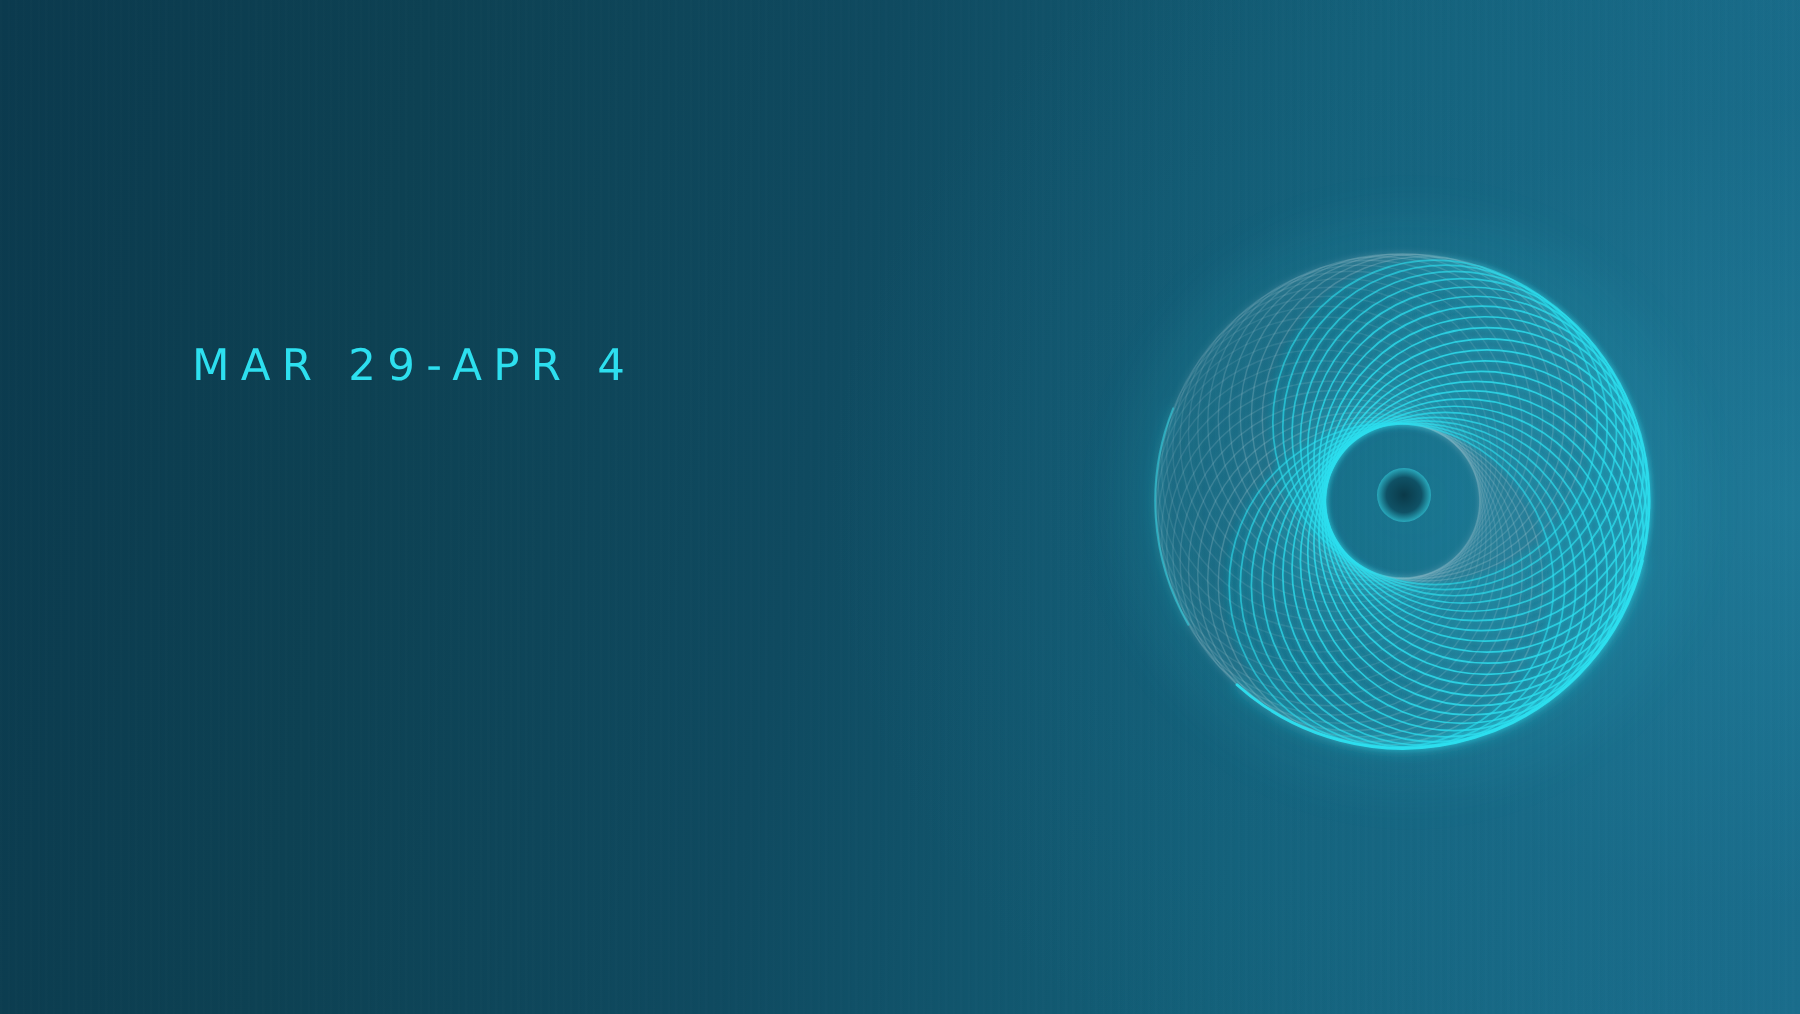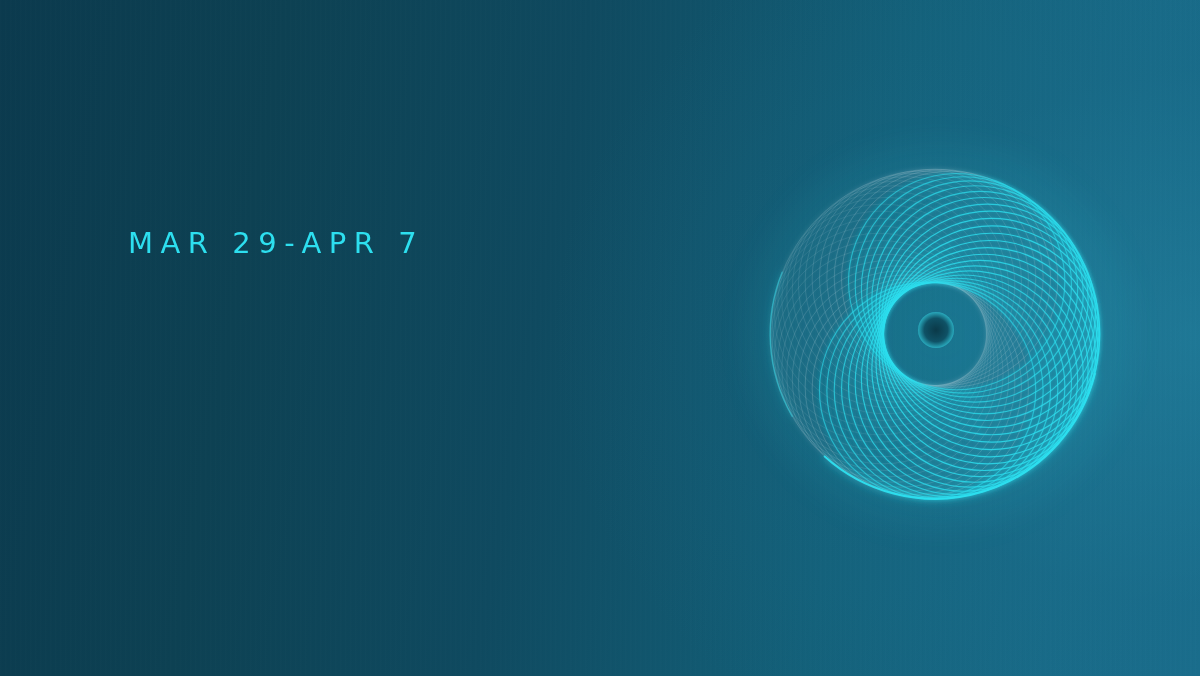--- a/index.html
+++ b/index.html
@@ -208,16 +208,16 @@
       <g id="spiro-rim" filter="url(#hardglow)">
           <path d="M 394.95 278.88 A 164.85 164.85 0 0 1 124.69 361.51" fill="none" stroke="#2ddfef" stroke-opacity="0.95" stroke-width="1.9" stroke-linecap="round"></path>
           <path d="M 92.24 321.43 A 164.85 164.85 0 0 1 82.15 177.25" fill="none" stroke="#2ddfef" stroke-opacity="0.45" stroke-width="1.4" stroke-linecap="round"></path>
         </g>
     </svg>
   </div>
 
   <div class="core-dot"></div>
 
   <div class="text-block">
-    <p class="daterange">MAR 29-APR 7</p>
+    <p class="daterange">MAR 29-APR 4</p>
   </div>
 
 </div>
 
 </body></html>

